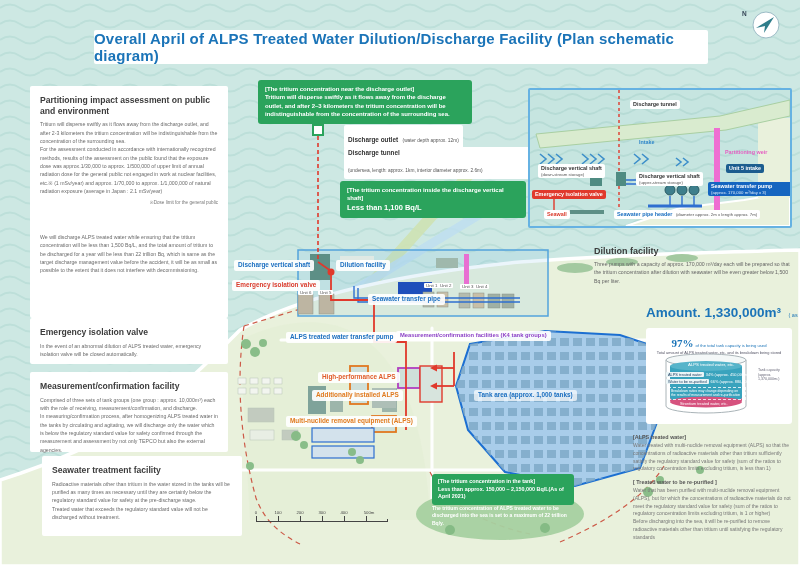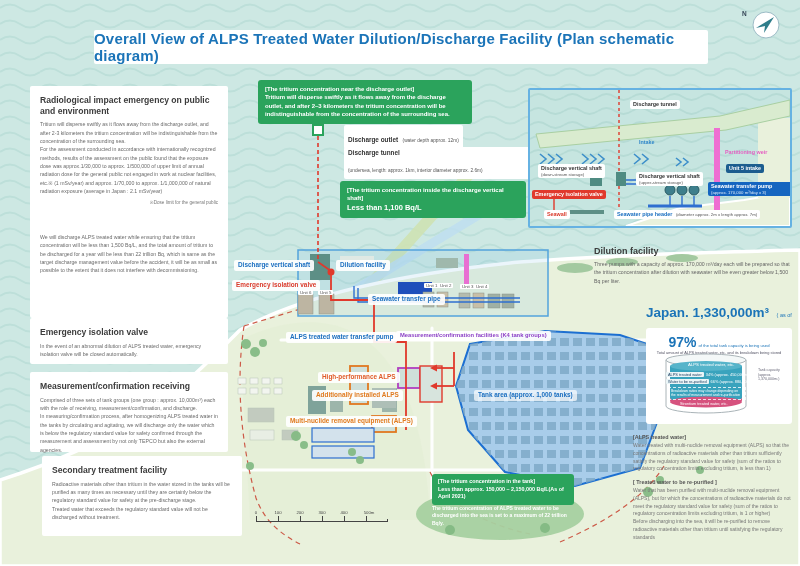--- a/index.html
+++ b/index.html
@@ -31,21 +31,21 @@
   .unit-tag{background:#fff;padding:0 2px;font-size:4.4px;color:#555;border-radius:1px;white-space:nowrap;}
   
   .r-head{font-size:9px;font-weight:bold;color:#3c3c3c;}
   .r-body{font-size:5.2px;line-height:1.6;color:#666;white-space:pre-line;}
   .amount .big{font-size:13.5px;font-weight:bold;color:#1b74b8;}
   .amount .sub{font-size:5.5px;color:#1b74b8;margin-left:3px;}
   .defs .dt{font-size:5.4px;font-weight:bold;color:#555;margin:6px 0 2px;}
   .defs .db{font-size:5px;line-height:1.55;color:#777;white-space:pre-line;}
   
   .tank-card{background:#fff;border-radius:3px;box-sizing:border-box;padding:5px 6px;}
-  .tank-card .pct{font-size:14px;font-weight:bold;color:#1b74b8;}
+  .tank-card .pct{font-size:11px;font-weight:bold;color:#1b74b8;font-family:Liberation Serif, serif;}
   .tank-card .pctnote{font-size:4.2px;color:#1b74b8;margin-left:2px;}
   .tank-card .stored{font-size:3.9px;color:#556;line-height:1.25;}
   .tk-lbl{position:absolute;color:#fff;font-size:4.3px;white-space:nowrap;}
   .tk-row{position:absolute;display:flex;gap:2px;font-size:3.9px;white-space:nowrap;}
   .tk-row .k{background:#eaf5f7;color:#246;padding:0 2px;border-radius:1px;}
   .tk-row .v{color:#fff;}
   .tk-note{position:absolute;border:0.5px dashed rgba(255,255,255,.8);color:#fff;font-size:3.4px;
     line-height:1.3;padding:1px 2px;}
   .tk-bottom{position:absolute;color:#fff;font-size:3.8px;white-space:nowrap;}
   .tk-cap{position:absolute;font-size:3.6px;color:#667;line-height:1.3;}
@@ -197,50 +197,50 @@
   <polygon points="430,368 437,364.5 437,371.5" fill="#e0392c"></polygon>
   <polygon points="430,386 437,382.5 437,389.5" fill="#e0392c"></polygon>
   <circle cx="331" cy="272" r="3.5" fill="#e0392c"></circle>
 
   <path d="M318,136 V262" stroke="#e0392c" stroke-width="1.6" stroke-dasharray="4,3" fill="none"></path>
   <path d="M318,262 L331,271" stroke="#e0392c" stroke-width="1.6" fill="none"></path>
   <rect x="313" y="125" width="10" height="10" fill="#ffffff" stroke="#2ba35c" stroke-width="2"></rect>
 </svg>
 
 <div class="abs title-box">
-  <span>Overall View of ALPS Treated Water Dilution/Discharge Facility (Plan schematic diagram)</span>
+  <span>Overall April of ALPS Treated Water Dilution/Discharge Facility (Plan schematic diagram)</span>
 </div>
 <div class="abs compass" style="left:742px;top:8px;">
   <span class="n">N</span>
   <svg width="34" height="34">
     <circle cx="17" cy="17" r="13" fill="#ffffff" stroke="#9dbcc6" stroke-width="1"></circle>
     <polygon points="25,9 7,20 16,18 15,25" fill="#2f7d8a"></polygon>
   </svg>
 </div>
 
 <div class="abs panel" style="left:30px;top:86px;width:198px;height:142px;">
-  <h3>Radiological impact emergency on public and environment</h3>
+  <h3>Partitioning impact assessment on public and environment</h3>
   <p>Tritium will disperse swiftly as it flows away from the discharge outlet, and after 2-3 kilometers the tritium concentration will be indistinguishable from the concentration of the surrounding sea.
 For the assessment conducted in accordance with internationally recognized methods, results of the assessment on the public found that the exposure dose was approx.1/30,000 to approx. 1/500,000 of upper limit of annual radiation dose for the general public not engaged in work at nuclear facilities, etc.※ (1 mSv/year) and approx. 1/70,000 to approx. 1/1,000,000 of natural radiation exposure (average in Japan : 2.1 mSv/year)</p>
   <span class="note">※Dose limit for the general public</span>
 </div>
 <div class="abs panel" style="left:30px;top:224px;width:198px;height:94px;">
   <p>We will discharge ALPS treated water while ensuring that the tritium concentration will be less than 1,500 Bq/L, and the total amount of tritium to be discharged for a year will be less than 22 trillion Bq, which is same as the target discharge management value before the accident, it will be as small as possible to the extent that it does not interfere with decommissioning.</p>
 </div>
 <div class="abs panel" style="left:30px;top:318px;width:198px;height:46px;">
   <h3>Emergency isolation valve</h3>
   <p>In the event of an abnormal dilution of ALPS treated water, emergency isolation valve will be closed automatically.</p>
 </div>
 <div class="abs panel" style="left:30px;top:372px;width:198px;height:80px;">
-  <h3>Measurement/confirmation receiving</h3>
+  <h3>Measurement/confirmation facility</h3>
   <p>Comprised of three sets of tank groups (one group : approx. 10,000m³) each with the role of receiving, measurement/confirmation, and discharge.
 In measuring/confirmation process, after homogenizing ALPS treated water in the tanks by circulating and agitating, we will discharge only the water which is below the regulatory standard value for safety confirmed through the measurement and assessment by not only TEPCO but also the external agencies.</p>
 </div>
 <div class="abs panel" style="left:42px;top:456px;width:200px;height:80px;">
-  <h3>Secondary treatment facility</h3>
+  <h3>Seawater treatment facility</h3>
   <p>Radioactive materials other than tritium in the water stored in the tanks will be purified as many times as necessary until they are certainly below the regulatory standard value for safety at the pre-discharge stage.
 Treated water that exceeds the regulatory standard value will not be discharged without treatment.</p>
 </div>
 
 <div class="abs gbox" style="left:258px;top:80px;width:214px;">
   <span class="t">[The tritium concentration near the discharge outlet]</span>
   <span class="b">Tritium will disperse swiftly as it flows away from the discharge outlet, and after 2–3 kilometers the tritium concentration will be indistinguishable from the concentration of the surrounding sea.</span>
 </div>
 <div class="abs wlbl" style="left:344px;top:125px;">
   <span class="main">Discharge outlet</span>
@@ -355,21 +355,21 @@
   <div class="ib redtxt" style="left:14px;top:120px;">Seawall</div>
   <div class="ib white inline" style="left:84px;top:120px;color:#1b6fc0;">
     <span>Seawater pipe header</span>
     <span class="s">(diameter approx. 2m x length approx. 7m)</span>
   </div>
 </div>
 
 <div class="abs r-head" style="left:594px;top:246px;">Dilution facility</div>
 <div class="abs r-body" style="left:594px;top:260px;width:198px;">Three pumps with a capacity of approx. 170,000 m³/day each will be prepared so that the tritium concentration after dilution with seawater will be even greater below 1,500 Bq per liter.</div>
 <div class="abs amount" style="left:646px;top:303px;">
-  <span class="big">Japan. 1,330,000m³</span>
+  <span class="big">Amount. 1,330,000m³</span>
   <span class="sub">( as of May, 2023 )</span>
 </div>
 
 <div class="abs tank-card" style="left:646px;top:328px;width:146px;height:96px;">
   <div style="text-align:center;">
     <span class="pct">97%</span><span class="pctnote">of the total tank capacity is being used</span>
   </div>
   <div class="stored" style="text-align:center;">Total amount of ALPS treated water, etc. and its breakdown being stored</div>
   <svg width="100" height="62" style="position:absolute;left:10px;top:24px;">
     <path d="M10,8 L10,54 A40,7 0 0 0 90,54 L90,8" fill="#ffffff" stroke="#aab4b8" stroke-width="1"></path>

